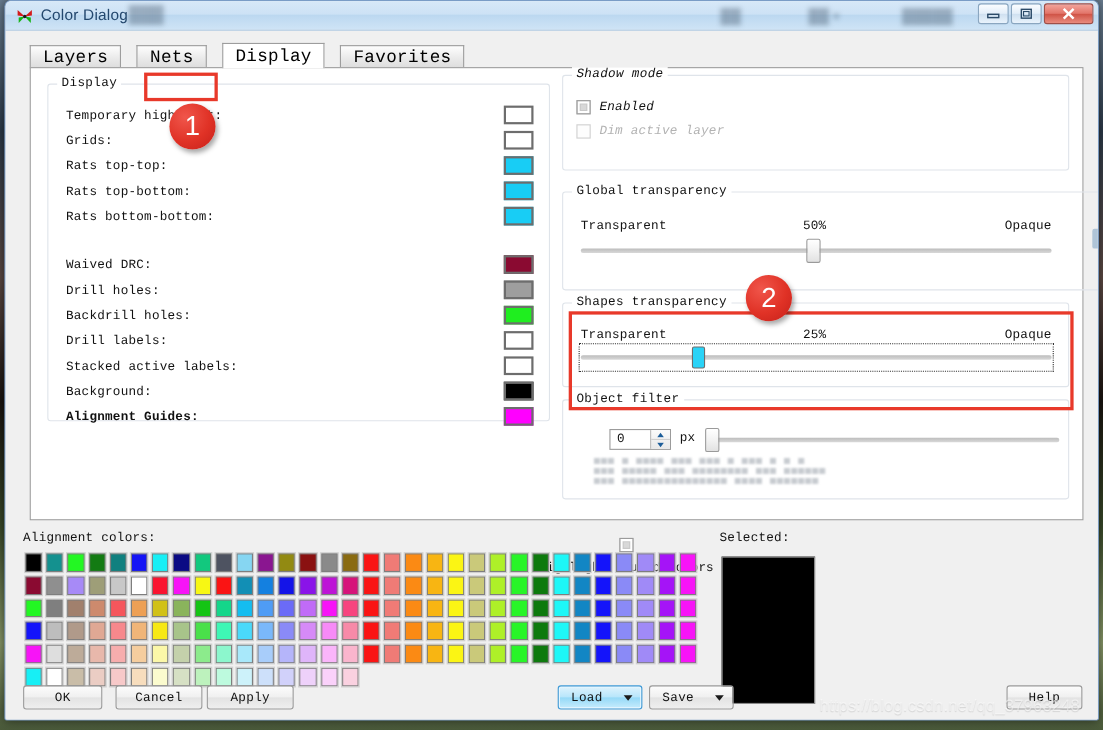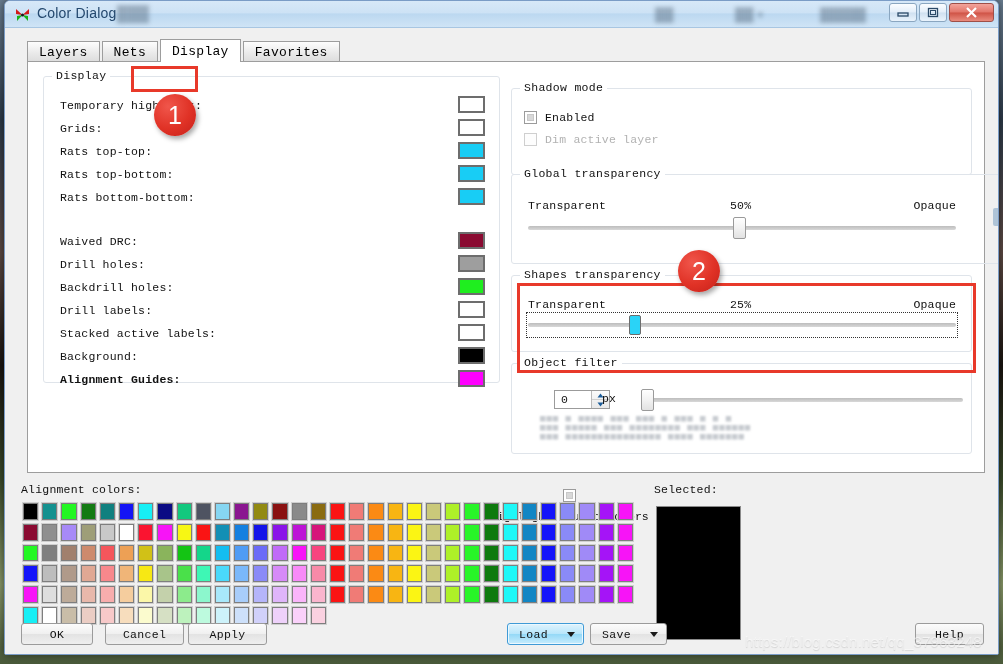--- a/index.html
+++ b/index.html
@@ -75,25 +75,25 @@
 
   
   #tabstrip {
     position: absolute; left: 22px; top: 12px;
     display: flex; align-items: flex-end; height: 22px;
   }
   .tab {
     height: 21px;
     padding: 0 11px;
     display: flex; align-items: center;
-    font-size: 13px; color: #000;
+    font-size: 16px; color: #000;
     background: linear-gradient(180deg,#fdfdfd 0%,#eaeaea 55%,#dcdcdc 100%);
     border: 1px solid #9d9d9d;
     border-bottom: none;
-    margin-right: 2px;
+    margin-right: 14px;
     letter-spacing: .3px;
   }
   .tab.active {
     background: #ffffff;
     height: 23px;
     border-color: #9d9d9d;
     position: relative; z-index: 3;
   }
   #tab-highlight {
     position: absolute;
@@ -419,21 +419,21 @@
         <div class="swatch-btn" style="right:14px; top:155px; background:#8a0a31;"></div>
         <div class="swatch-btn" style="right:14px; top:178px; background:#9e9e9e;"></div>
         <div class="swatch-btn" style="right:14px; top:201px; background:#1fee1f;"></div>
         <div class="swatch-btn" style="right:14px; top:224px; background:#ffffff;"></div>
         <div class="swatch-btn" style="right:14px; top:247px; background:#ffffff;"></div>
         <div class="swatch-btn" style="right:14px; top:270px; background:#000000;"></div>
         <div class="swatch-btn" style="right:14px; top:293px; background:#ff00ff;"></div>
       </div>
 
 
-      <div class="group" style="left:483px; top:26px; width:461px; height:87px;">
+      <div class="group" style="left:483px; top:6px; width:461px; height:87px;font-style:italic;">
         <span class="legend">Shadow mode</span>
         <div class="cbrow" style="left:12px; top:22px;">
           <span class="cbox inner"></span>
           <span class="cb-label">Enabled</span>
         </div>
         <div class="cbrow" style="left:12px; top:44px;">
           <span class="cbox light"></span>
           <span class="cb-label dim">Dim active layer</span>
         </div>
       </div>
@@ -475,21 +475,21 @@
                   <path d="M3.5 0.5 L6.5 4.5 L0.5 4.5 Z" fill="#1c5d99"></path>
                 </svg>
             </div>
             <div>
               <svg width="7" height="5">
                   <path d="M3.5 4.5 L0.5 0.5 L6.5 0.5 Z" fill="#1c5d99"></path>
                 </svg>
             </div>
           </div>
         </div>
-        <span style="position:absolute; left:90px; top:28px; font-size:11.5px; color:#111;">px</span>
+        <span style="position:absolute; left:106px; top:28px; font-size:11.5px; color:#111;">px</span>
         <div class="track" style="left:137px; top:34px; width:314px;"></div>
         <div class="thumb" style="left:129px; top:25px;"></div>
 
         <span class="ghost-line" style="left:28px; top:48px;">▄▄▄  ▄ ▄▄▄▄        ▄▄▄ ▄▄▄ ▄    ▄▄▄ ▄ ▄ ▄</span>
         <span class="ghost-line" style="left:28px; top:57px;">▄▄▄ ▄▄▄▄▄              ▄▄▄ ▄▄▄▄▄▄▄▄   ▄▄▄ ▄▄▄▄▄▄</span>
         <span class="ghost-line" style="left:28px; top:66px;">▄▄▄ ▄▄▄▄▄▄▄▄▄▄▄▄▄▄▄  ▄▄▄▄  ▄▄▄▄▄▄▄</span>
       </div>
 
     </div>
 

